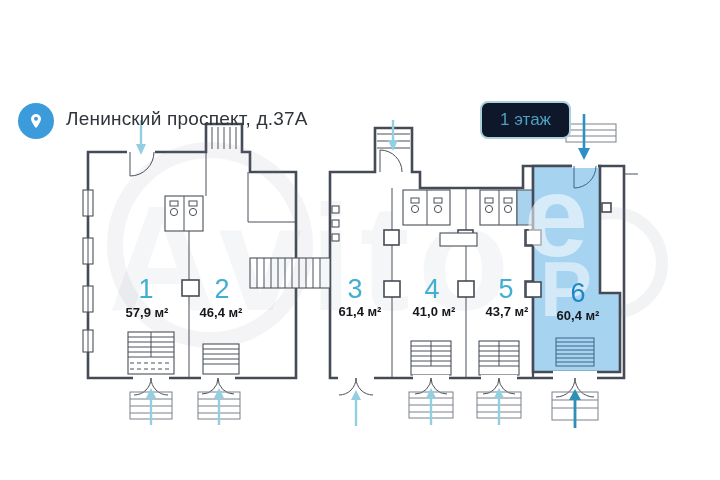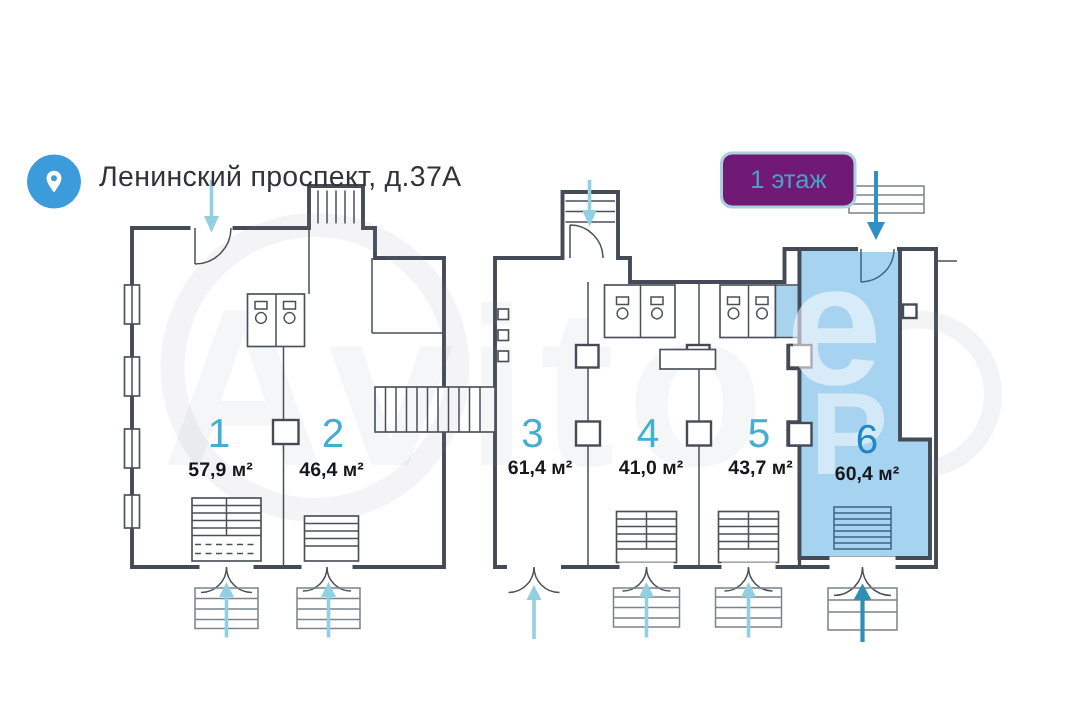--- a/index.html
+++ b/index.html
@@ -4,21 +4,21 @@
 <style>
   html,body{margin:0;padding:0;background:#fff;width:720px;height:480px;overflow:hidden;
     font-family:"Liberation Sans",sans-serif;}
   .stage{position:relative;width:720px;height:480px;background:#fff;}
 
   
   .header{position:absolute;left:0;top:12px;width:584px;height:110px;margin-top:32px;}
   .pin-badge{position:absolute;left:18px;top:59px;width:36px;height:36px;border-radius:50%;
     background:#3c9bdb;display:flex;align-items:center;justify-content:center;}
   .address{position:absolute;left:66px;top:64px;font-size:19px;color:#30343a;letter-spacing:.2px;}
-  .floor-badge{position:absolute;right:13px;top:57px;height:34px;padding:0 18px;background:#701a75;
+  .floor-badge{position:absolute;right:13px;top:57px;height:34px;padding:0 18px;background:#0f172a;
     border:2px solid #abcfdc;border-radius:8px;color:#4ba2c0;font-size:17px;
     display:flex;align-items:center;justify-content:center;cursor:pointer;}
 
   
   .unit-num{font-family:"Liberation Sans",sans-serif;font-size:27px;fill:#41aed2;text-anchor:middle;}
   .unit-num6{fill:#1f86c8;}
   .unit-area{font-family:"Liberation Sans",sans-serif;font-size:13px;font-weight:bold;
     fill:#15171c;text-anchor:middle;}
   .wm-txt{font-family:"Liberation Sans",sans-serif;font-size:150px;font-weight:bold;
     fill:rgba(128,138,150,0.08);letter-spacing:8px;}

